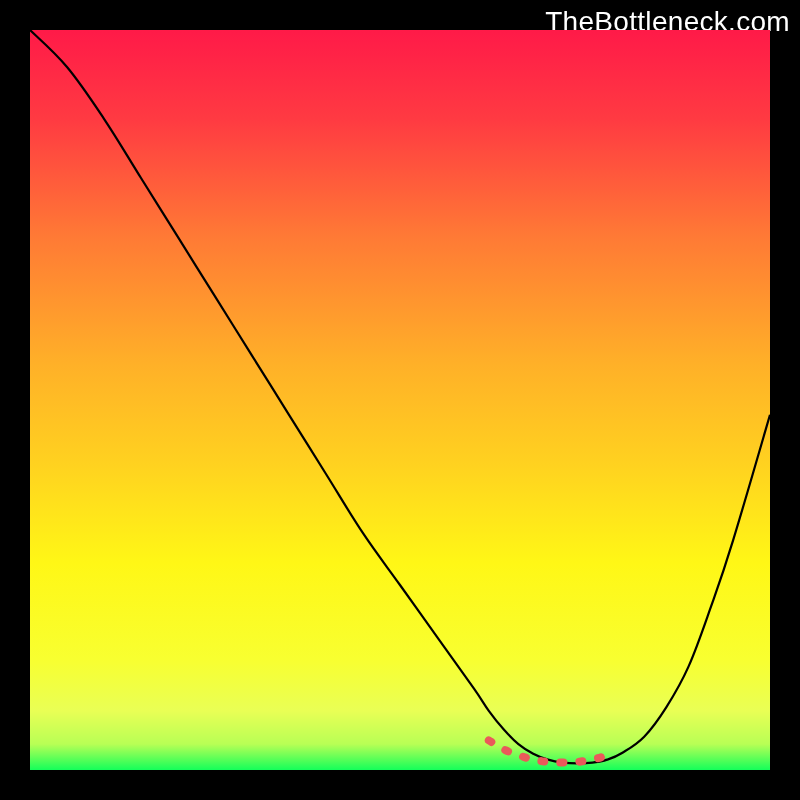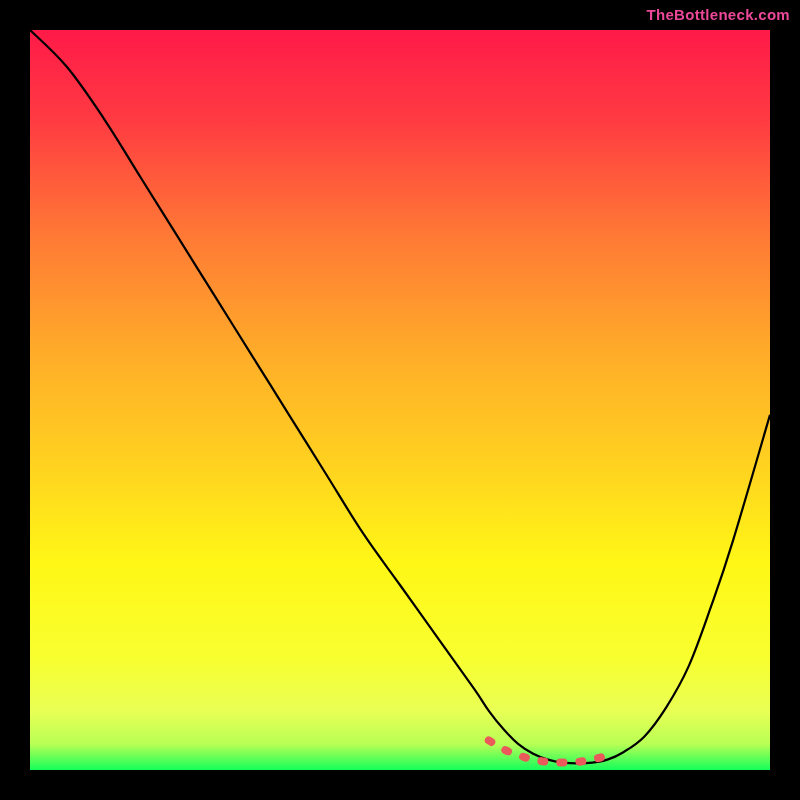--- a/index.html
+++ b/index.html
@@ -1,17 +1,17 @@
 <!DOCTYPE html>
 <html><head>
   <meta charset="utf-8">
   <style>
     * { margin: 0; padding: 0; box-sizing: border-box; }
     body { width: 800px; height: 800px; background: #000; position: relative; font-family: Arial, sans-serif; }
-    .watermark { position: absolute; top: 6px; right: 10px; color: #ec4899; font-size: 15px; font-weight: 700; letter-spacing: 0.3px; }
+    .watermark { position: absolute; top: 6px; right: 10px; color: #ffffff; font-size: 28px; font-weight: 400; letter-spacing: 0.3px; }
     .plot-area { position: absolute; left: 30px; top: 30px; width: 740px; height: 740px; }
     .gradient-bg { width: 100%; height: 100%; position: absolute; }
     .curve-svg { width: 100%; height: 100%; position: absolute; top: 0; left: 0; }
   </style>
 </head>
 <body>
 
 <div class="watermark">TheBottleneck.com</div>
 
 <div class="plot-area">

